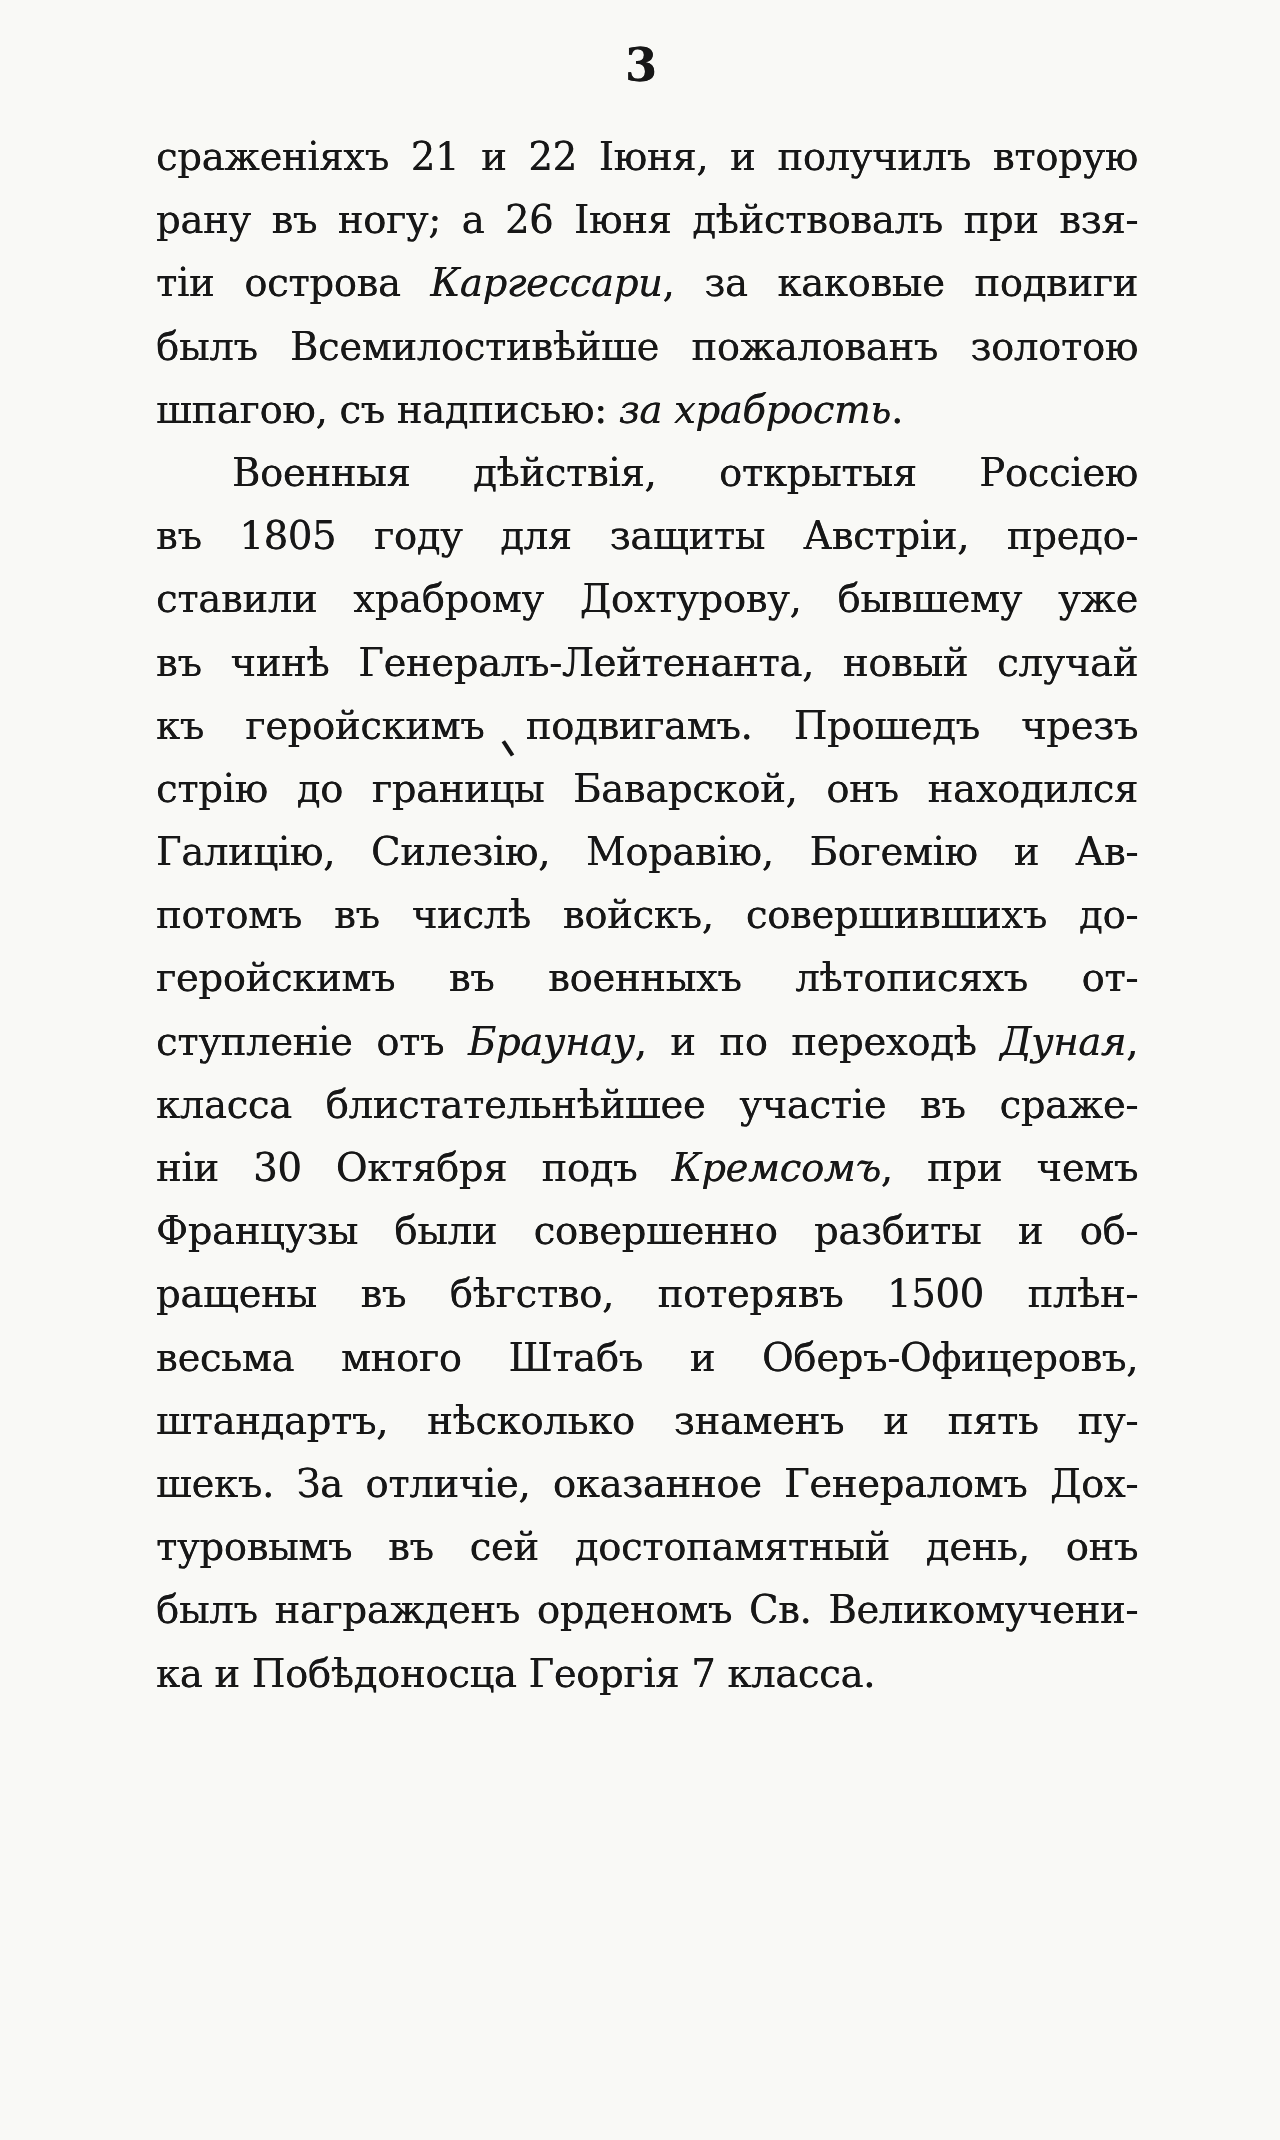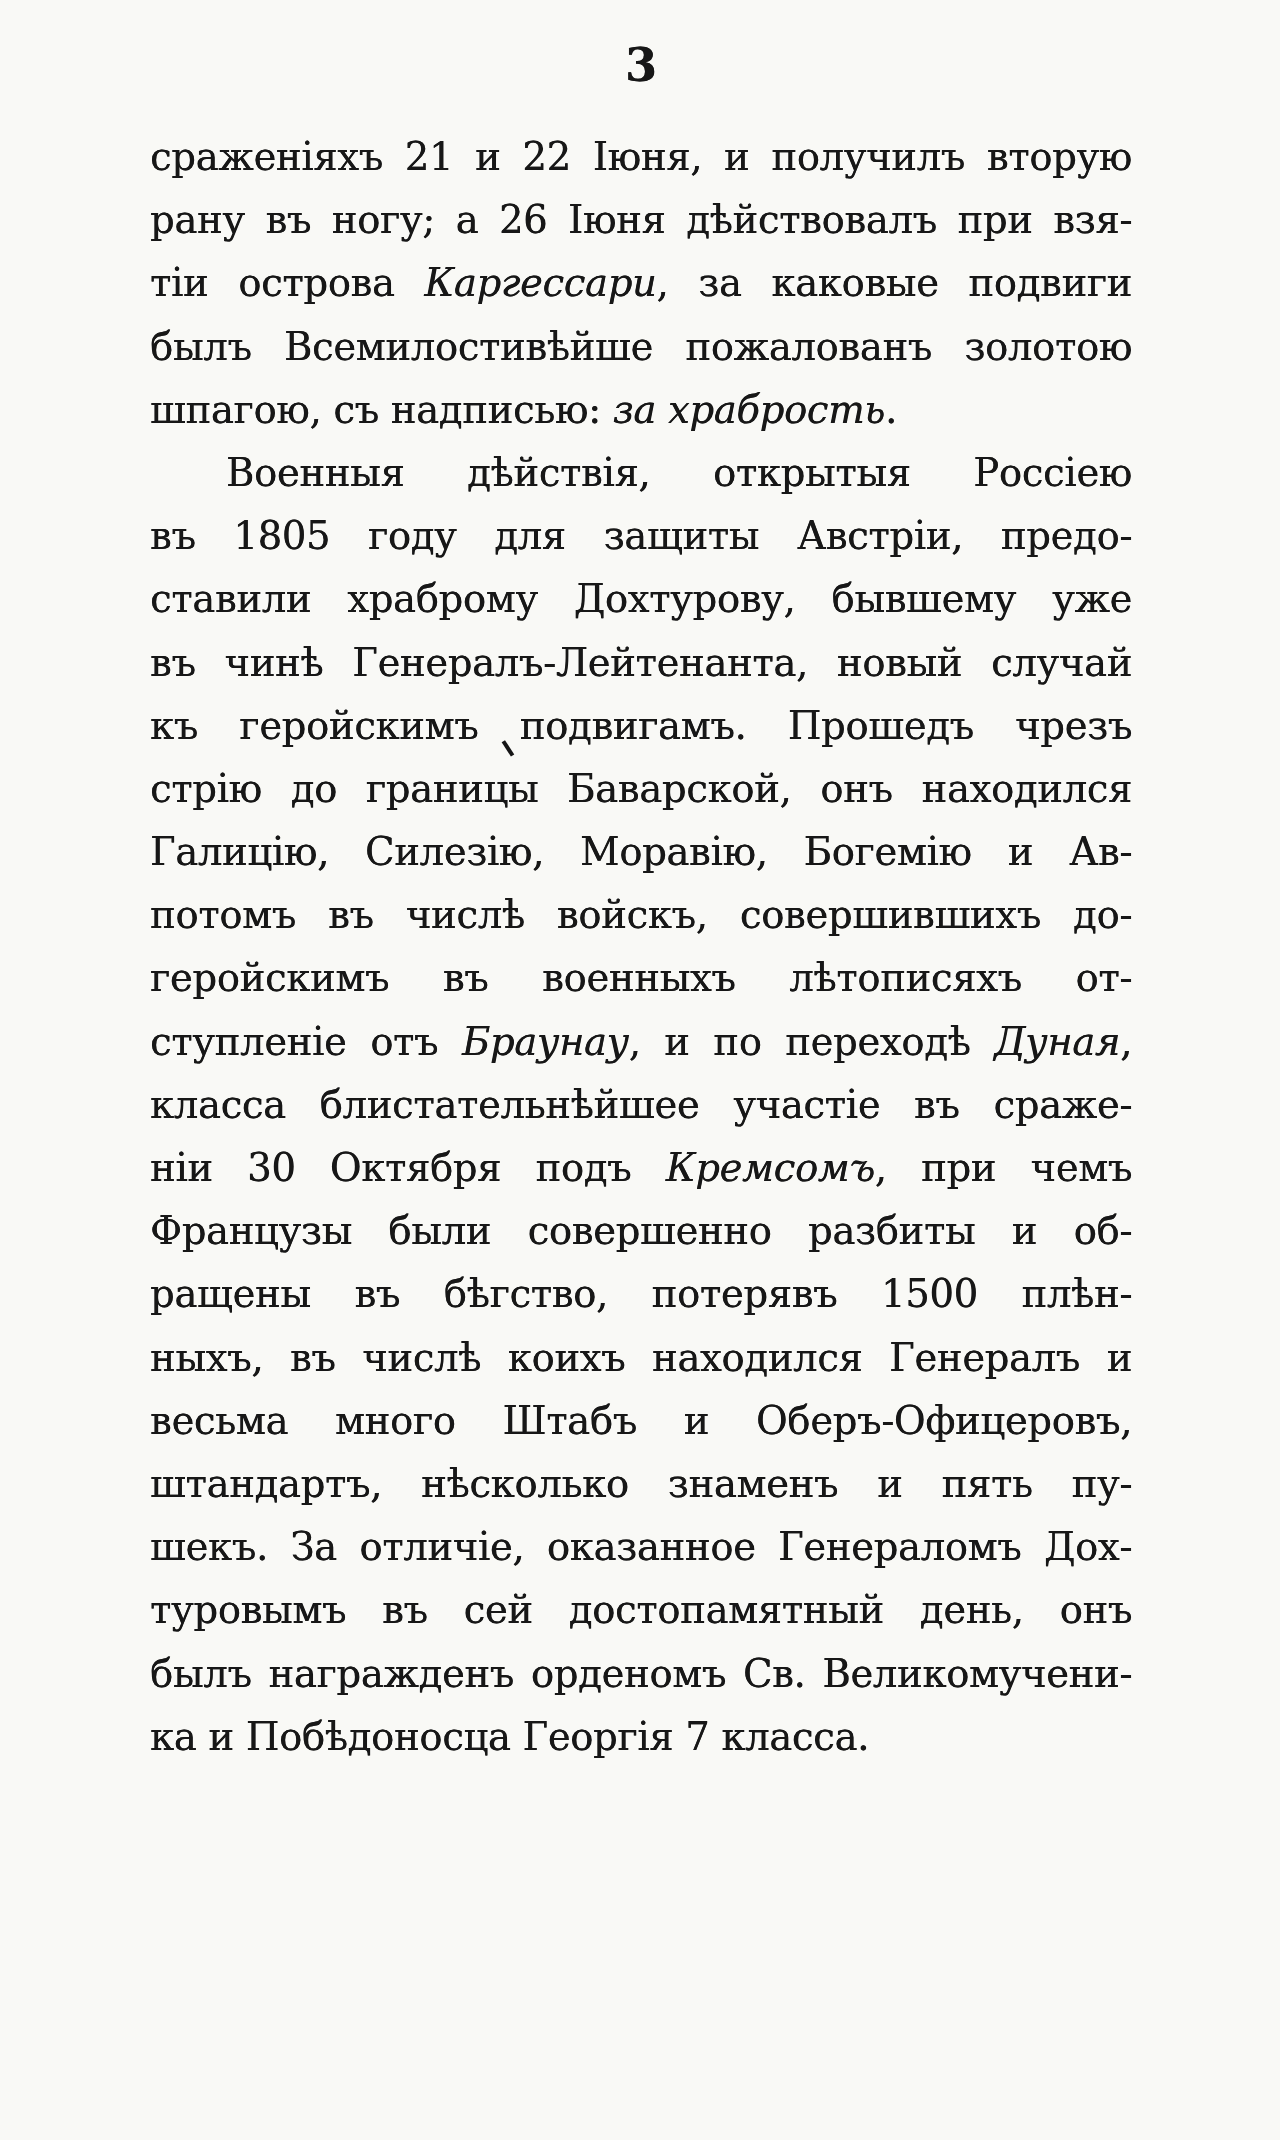--- a/index.html
+++ b/index.html
@@ -18,21 +18,21 @@
   .page-number {
     position: absolute;
     top: 42px; left: 150px; width: 982px;
     text-align: center;
     font-size: 46px;
     font-weight: bold;
     line-height: 46px;
   }
   .text-block {
     position: absolute;
-    top: 125px; left: 150px; width: 982px;
+    top: 125px; left: 156px; width: 982px;
     font-size: 38.5px;
     line-height: 63.2px;
     letter-spacing: -0.3px;
   }
   .line {
     height: 63.2px;
     text-align: justify;
     text-align-last: justify;
     white-space: normal;
   }
@@ -73,21 +73,20 @@
       <div class="line"><span class="seg">къ геройскимъ подвигамъ. Прошедъ чрезъ</span></div>
       <div class="line"><span class="seg">стрію до границы Баварской, онъ находился</span></div>
       <div class="line"><span class="seg">Галицію, Силезію, Моравію, Богемію и Ав-</span></div>
       <div class="line"><span class="seg">потомъ въ числѣ войскъ, совершившихъ до-</span></div>
       <div class="line"><span class="seg">геройскимъ въ военныхъ лѣтописяхъ от-</span></div>
       <div class="line"><span class="seg">ступленіе отъ </span><span class="seg it">Браунау</span><span class="seg">, и по переходѣ </span><span class="seg it">Дуная</span><span class="seg">,</span></div>
       <div class="line"><span class="seg">класса блистательнѣйшее участіе въ сраже-</span></div>
       <div class="line"><span class="seg">ніи 30 Октября подъ </span><span class="seg it">Кремсомъ</span><span class="seg">, при чемъ</span></div>
       <div class="line"><span class="seg">Французы были совершенно разбиты и об-</span></div>
       <div class="line"><span class="seg">ращены въ бѣгство, потерявъ 1500 плѣн-</span></div>
-      <div class="line"><span class="seg">ныхъ, въ числѣ коихъ находился Генералъ и</span></div>
       <div class="line"><span class="seg">весьма много Штабъ и Оберъ-Офицеровъ,</span></div>
       <div class="line"><span class="seg">штандартъ, нѣсколько знаменъ и пять пу-</span></div>
       <div class="line"><span class="seg">шекъ. За отличіе, оказанное Генераломъ Дох-</span></div>
       <div class="line"><span class="seg">туровымъ въ сей достопамятный день, онъ</span></div>
       <div class="line"><span class="seg">былъ награжденъ орденомъ Св. Великомучени-</span></div>
       <div class="line flush"><span class="seg">ка и Побѣдоносца Георгія 7 класса.</span></div>
     </div>
 
   <div class="artifact"></div>
 </div>

